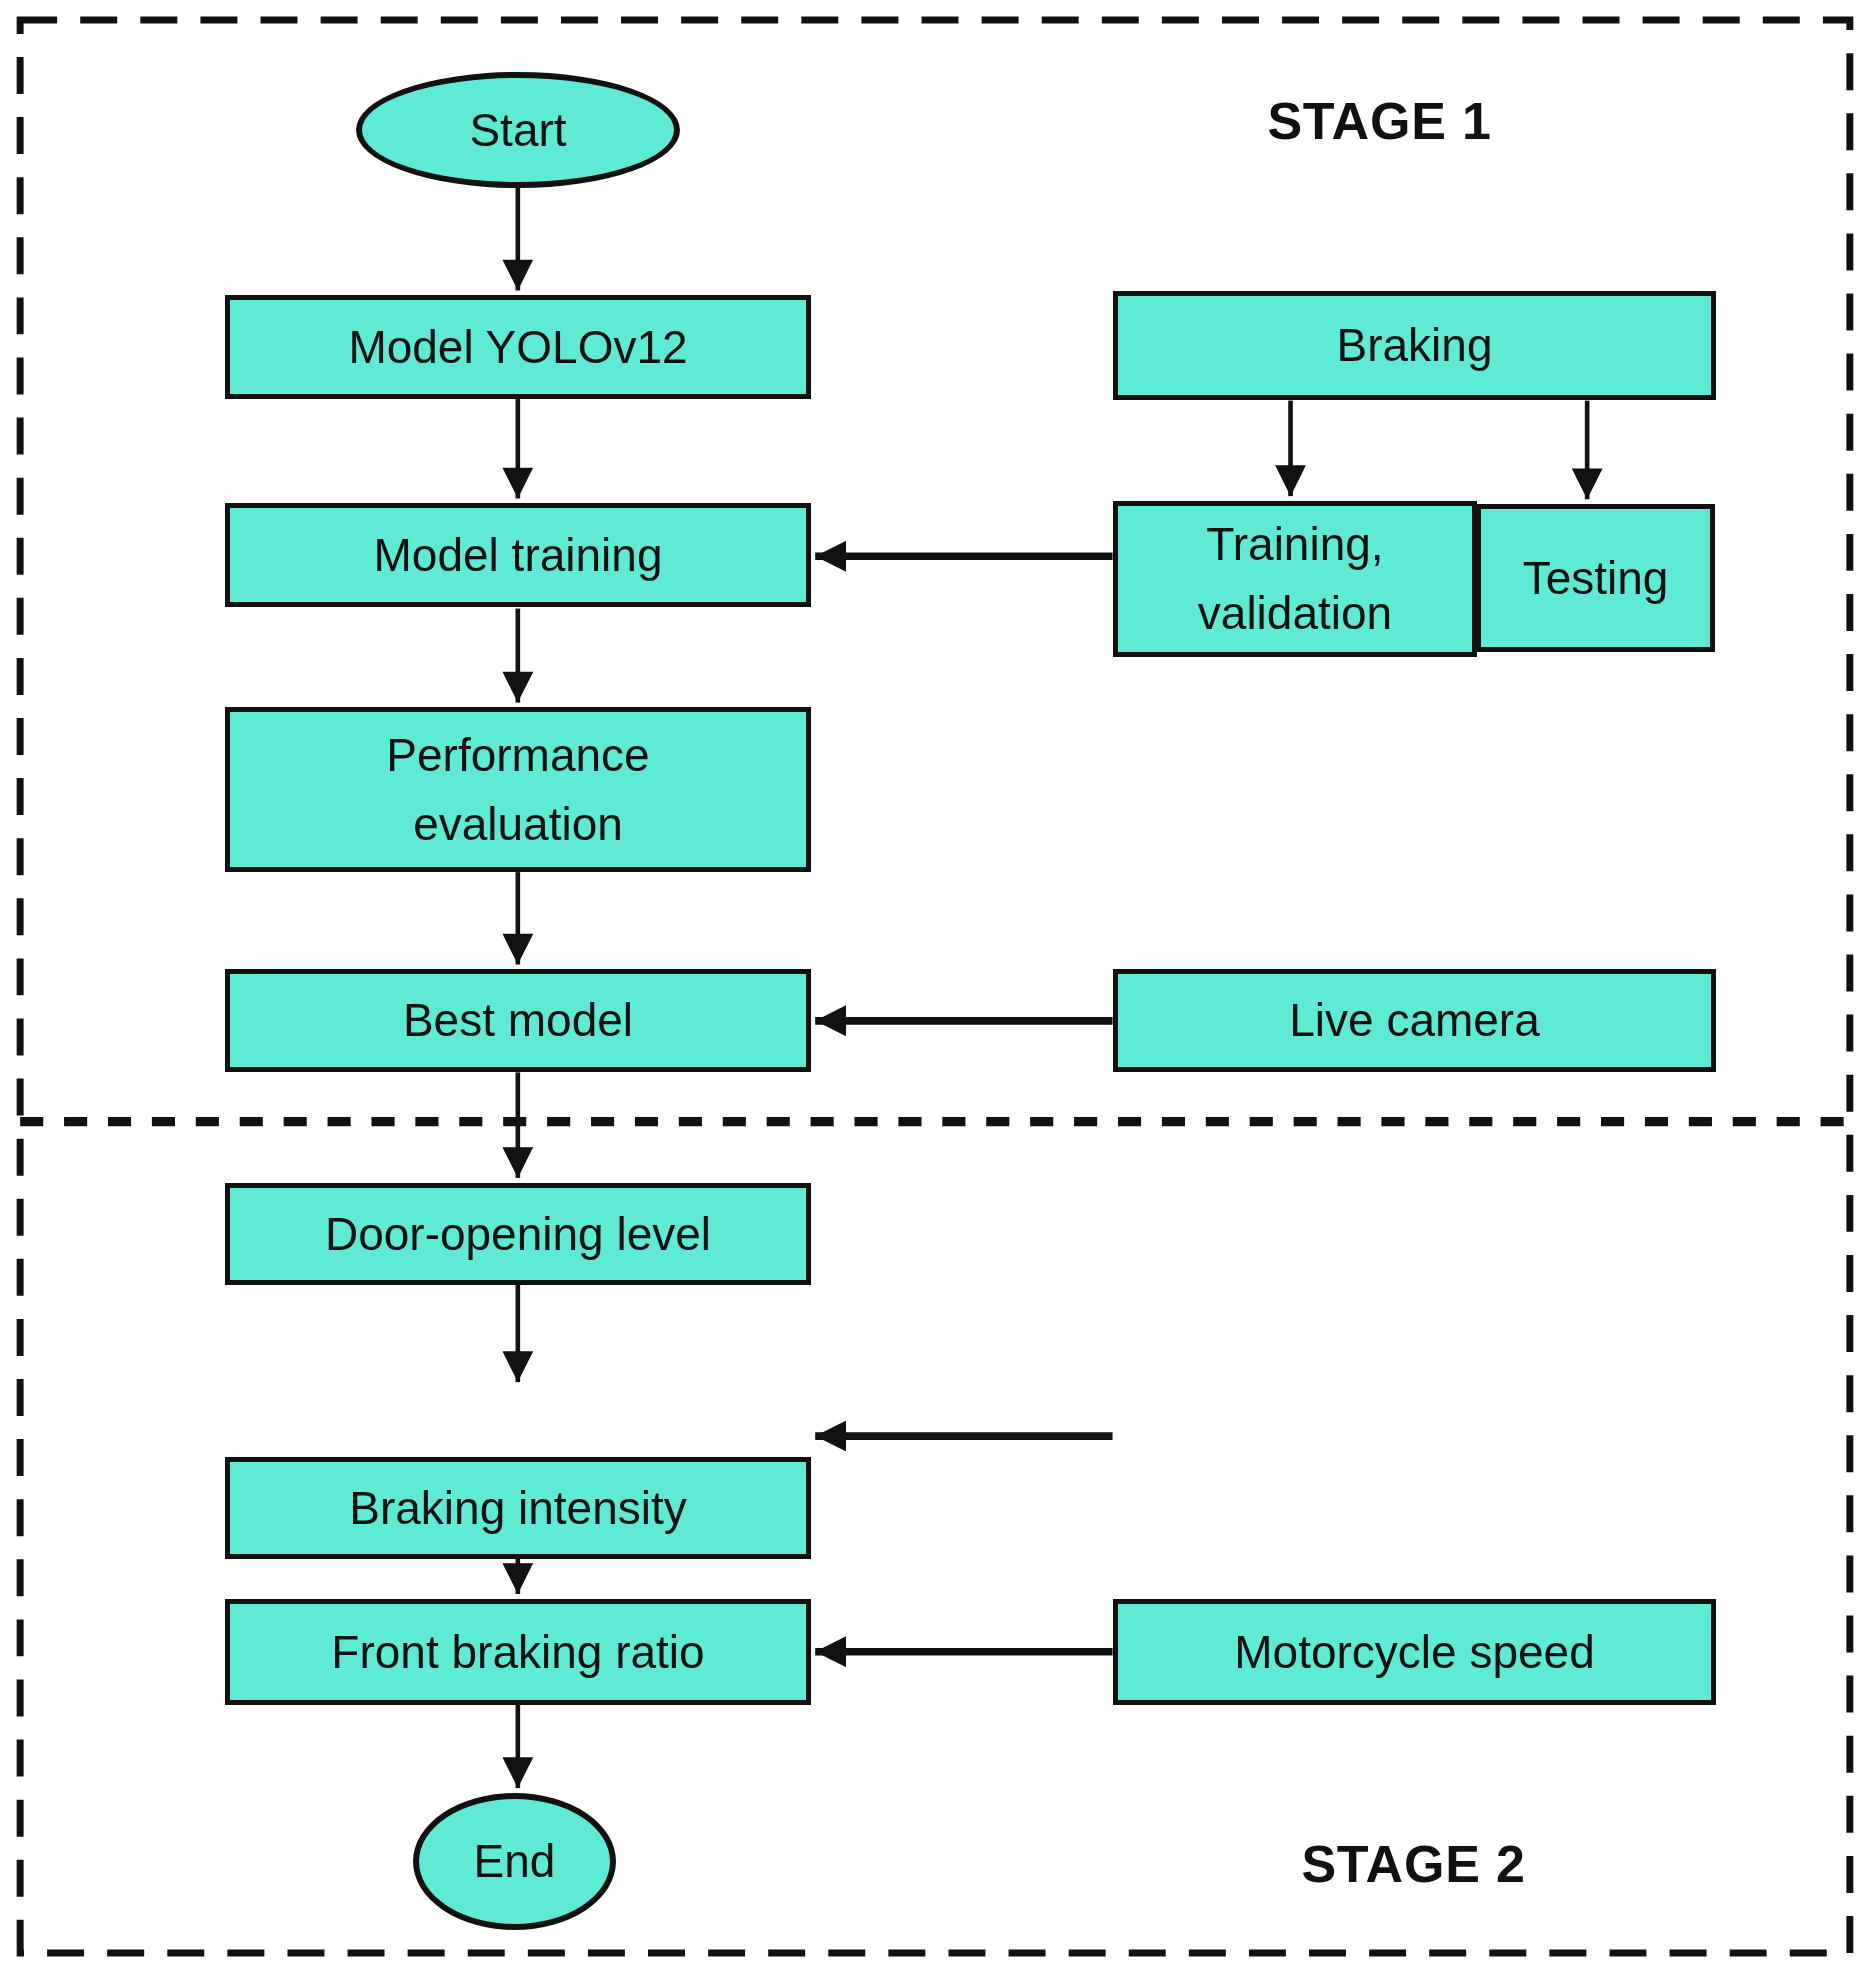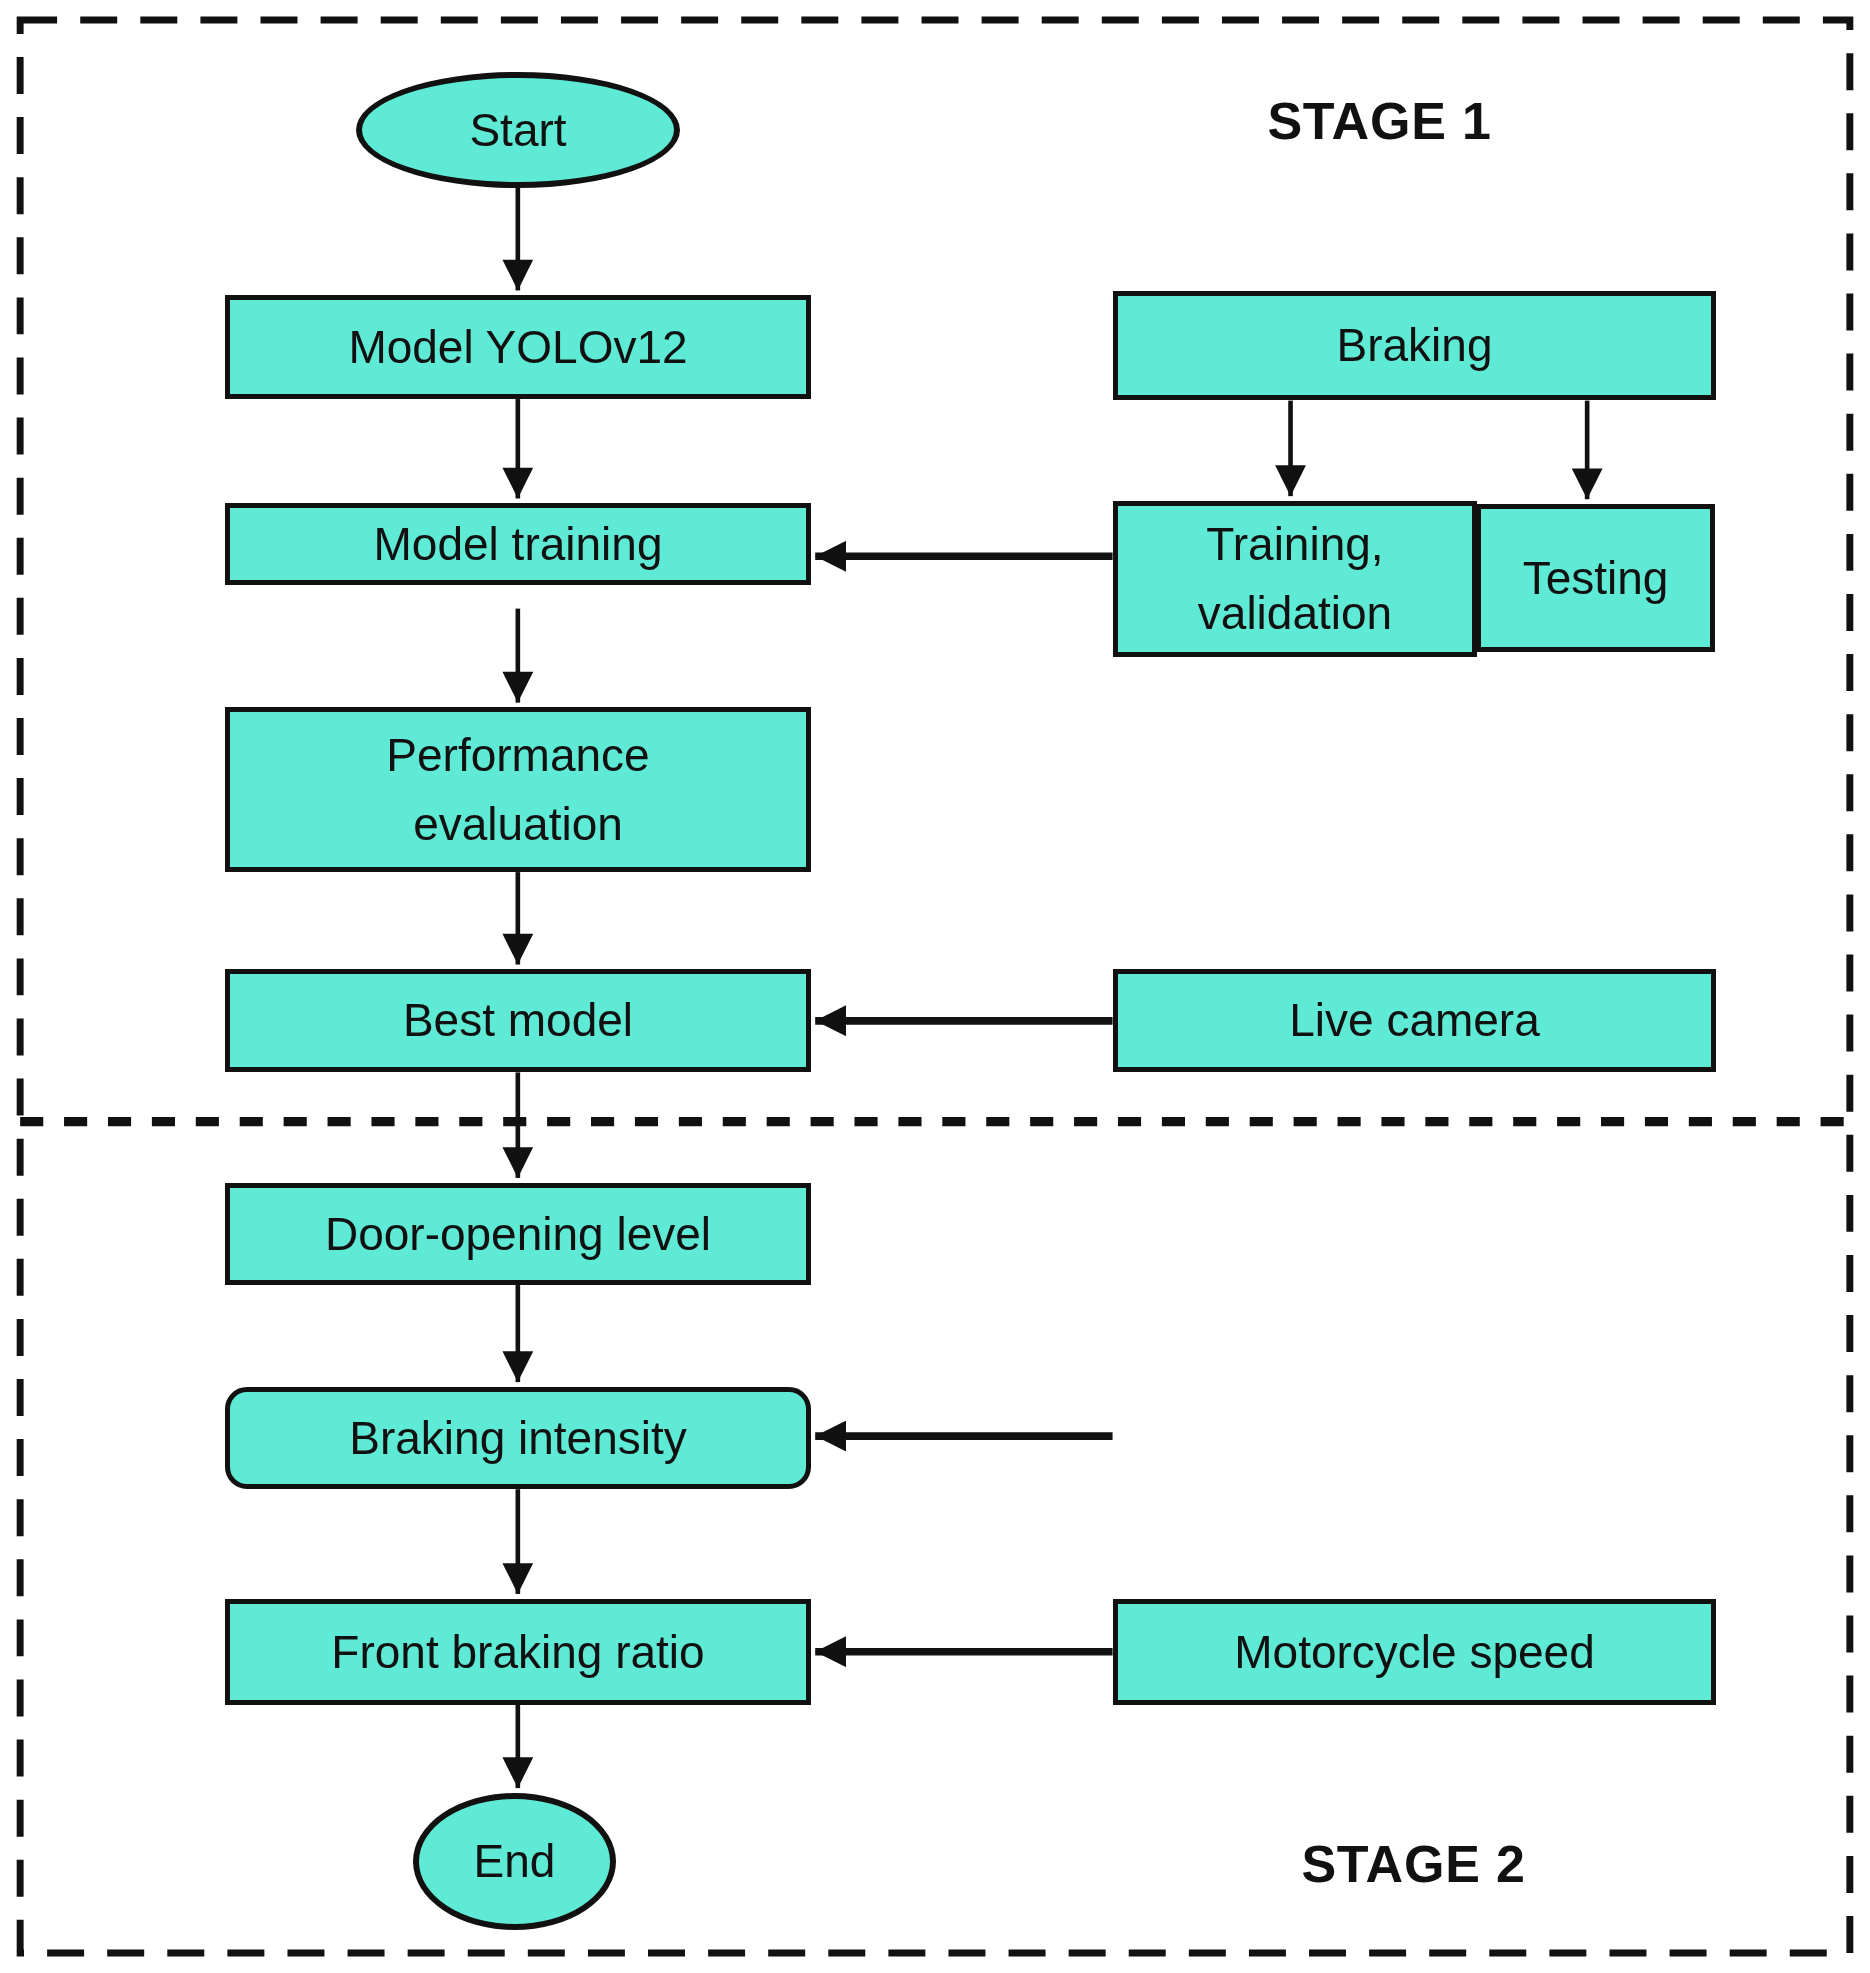--- a/index.html
+++ b/index.html
@@ -44,25 +44,25 @@
     color: #111111;
     font-size: 52px;
     font-weight: 700;
     text-align: center;
     letter-spacing: 0.8px;
   }
 
   
   #node-start              { left: 356px;  top: 72px;   width: 324px; height: 116px; }
   #node-model-yolov12      { left: 225px;  top: 295px;  width: 586px; height: 104px; }
-  #node-model-training     { left: 225px;  top: 503px;  width: 586px; height: 82px; }
+  #node-model-training     { left: 225px;  top: 503px;  width: 586px; height: 104px; }
   #node-performance-eval   { left: 225px;  top: 707px;  width: 586px; height: 165px; }
   #node-best-model         { left: 225px;  top: 969px; width: 586px; height: 103px; }
   #node-door-opening-level { left: 225px;  top: 1183px; width: 586px; height: 102px; }
-  #node-braking-intensity  { left: 225px;  top: 1387px; width: 586px; height: 102px; border-radius: 22px; }
+  #node-braking-intensity  { left: 225px;  top: 1457px; width: 586px; height: 102px; }
   #node-front-braking-ratio{ left: 225px;  top: 1599px; width: 586px; height: 106px; }
   #node-end                { left: 413px;  top: 1793px; width: 203px; height: 137px; }
 
   
   #node-dataset            { left: 1113px; top: 291px;  width: 603px; height: 109px; }
   #node-training-validation{ left: 1113px; top: 501px;  width: 364px; height: 156px; }
   #node-testing            { left: 1476px; top: 504px;  width: 239px; height: 148px; }
   #node-live-camera        { left: 1113px; top: 969px; width: 603px; height: 103px; }
   #node-ttc-rider          { left: 1113px; top: 1287px; width: 603px; height: 204px; }
   #node-motorcycle-speed   { left: 1113px; top: 1599px; width: 603px; height: 106px; }

